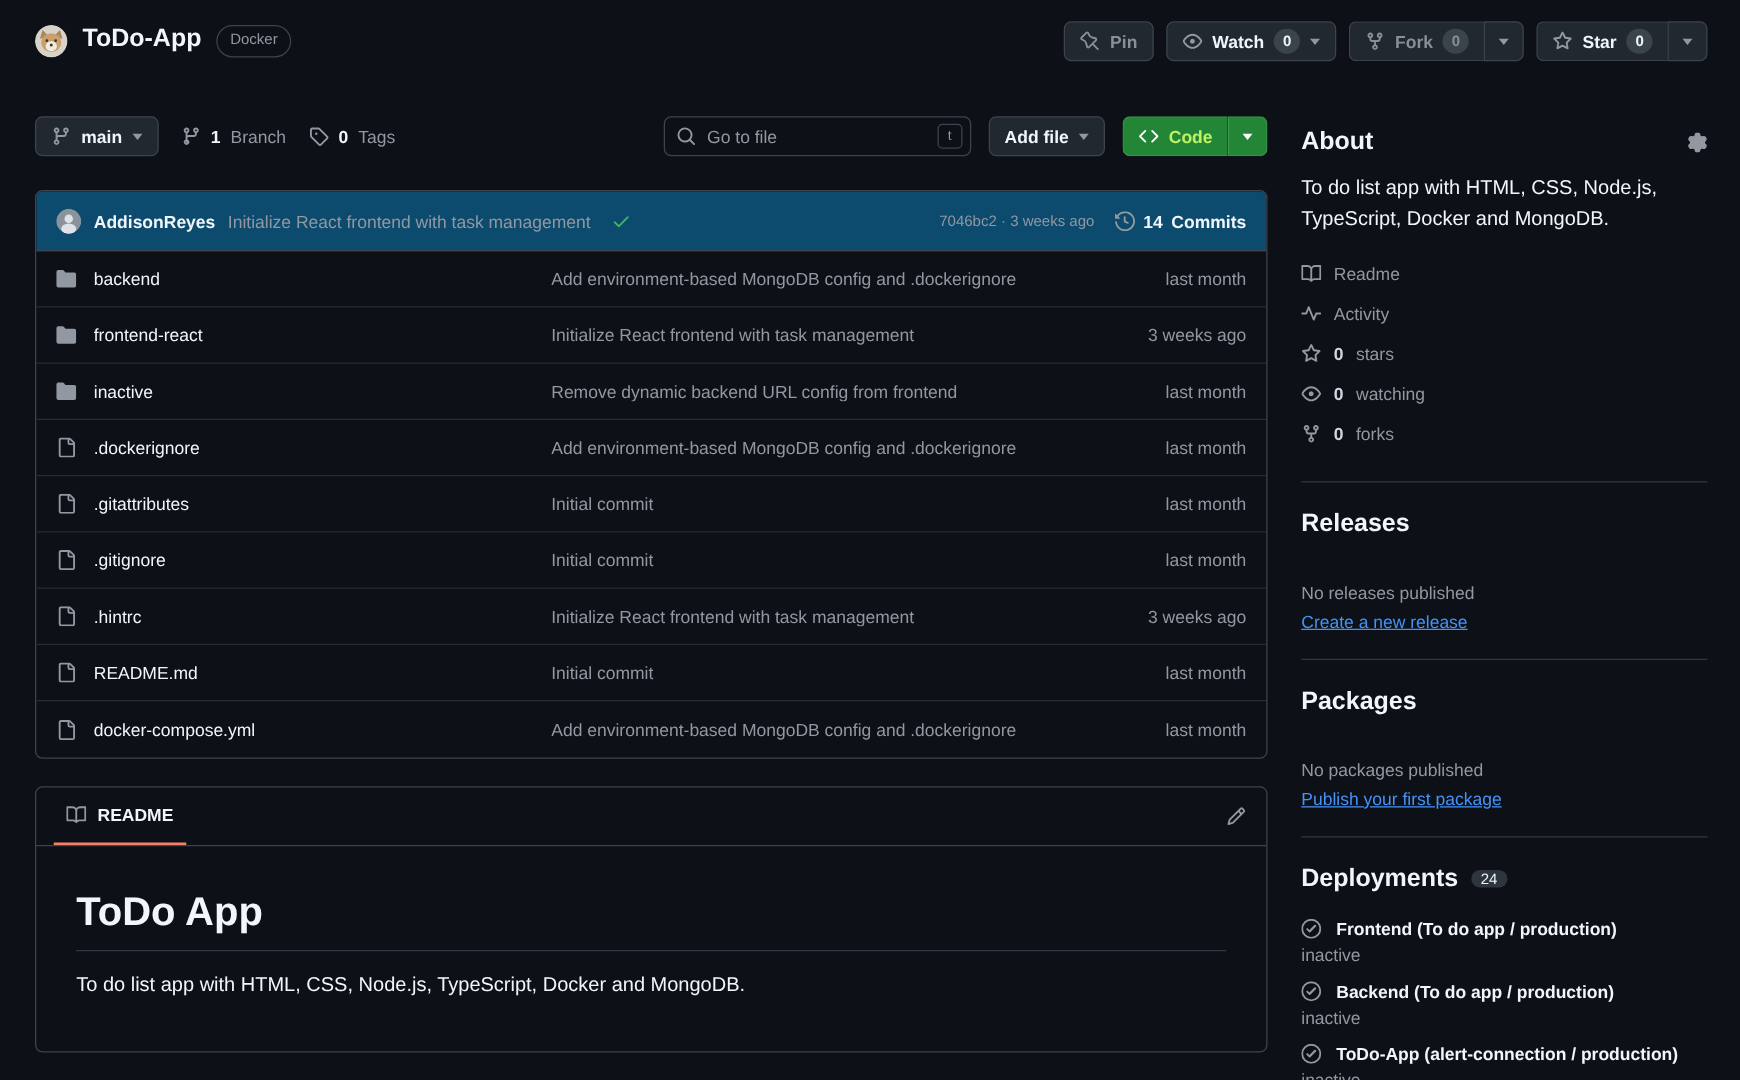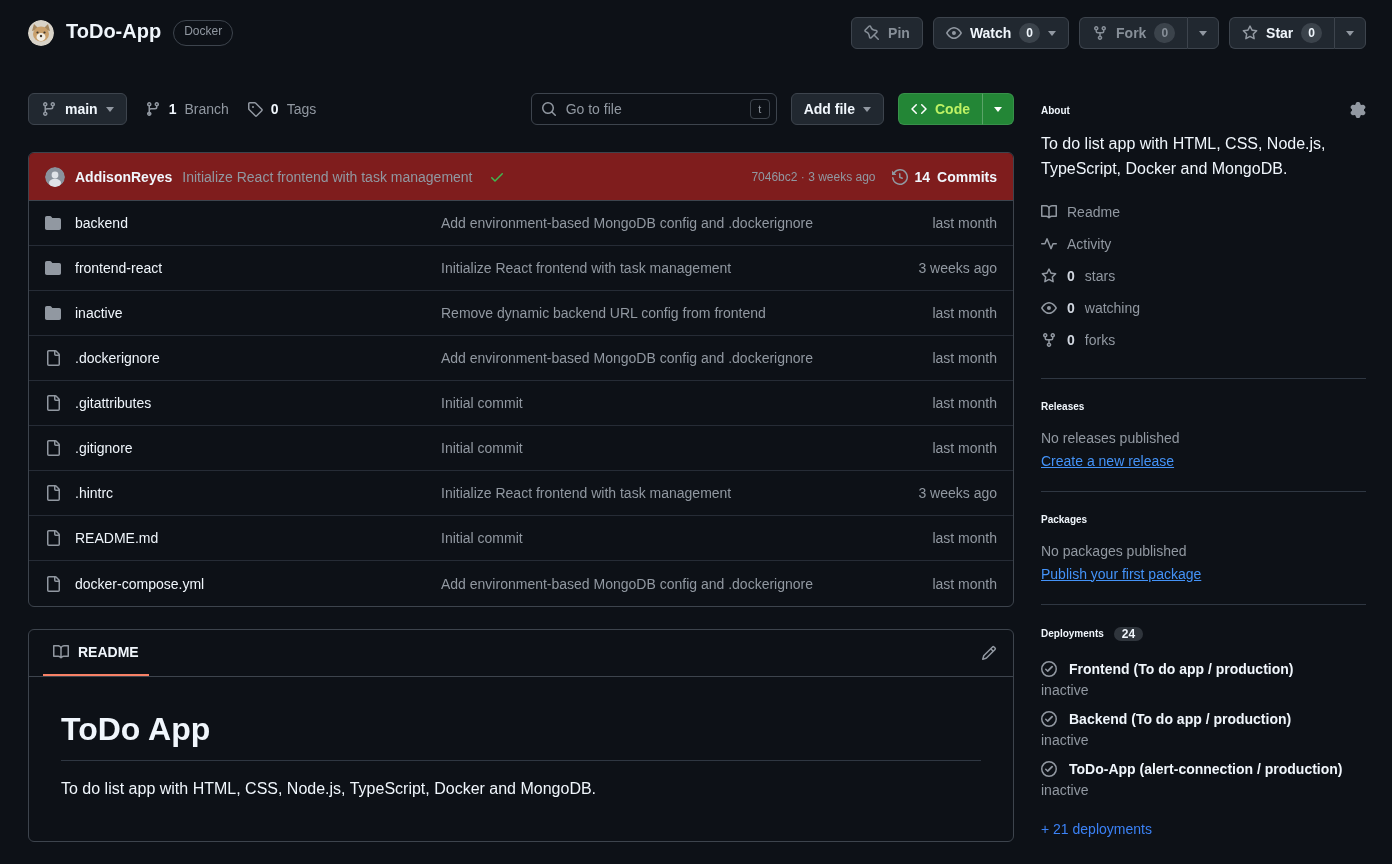--- a/index.html
+++ b/index.html
@@ -52,21 +52,21 @@
   .search-box input { width:100%; height:100%; background:transparent; border:1px solid #3d444d; border-radius:6px;
                       color:#f0f6fc; font-size:14px; padding:0 34px 0 34px; outline:none;
                       font-family:"Liberation Sans","DejaVu Sans",sans-serif; }
   .search-box input::placeholder { color:#9198a1; }
   .search-ic { position:absolute; left:10px; top:8px; color:#9198a1; }
   .key-hint { position:absolute; right:7px; top:6px; width:20px; height:20px; border:1px solid #3d444d; border-radius:4px;
               color:#9198a1; font-size:11px; display:flex; align-items:center; justify-content:center; }
 
   
   .file-table { border:1px solid #3d444d; border-radius:6px; overflow:hidden; }
-  .commit-row { height:48px; background:#7f1d1d; display:flex; align-items:center; justify-content:space-between;
+  .commit-row { height:48px; background:#0c4a6e; display:flex; align-items:center; justify-content:space-between;
                 padding:0 16px; border-bottom:1px solid #3d444d; }
   .commit-left { display:flex; align-items:center; gap:10px; min-width:0; }
   .avatar-user { width:20px; height:20px; border-radius:50%; flex:none; }
   .commit-author { font-weight:700; font-size:14px; }
   .commit-msg { color:#9198a1; font-size:14px; white-space:nowrap; }
   .check-ic { color:#3fb950; display:inline-flex; margin-left:6px; }
   .commit-right { display:flex; align-items:center; gap:16px; }
   .sha-time { color:#9198a1; font-size:12px; }
   .commits-count { display:inline-flex; align-items:center; gap:7px; font-weight:700; font-size:14px; }
   .commits-count .ic { color:#9198a1; display:inline-flex; }
@@ -88,32 +88,32 @@
   .readme-tab .ic { color:#9198a1; display:inline-flex; }
   .edit-btn { color:#9198a1; display:inline-flex; cursor:pointer; }
   .readme-body { padding:34px 32px 40px; }
   .readme-body h1 { font-size:32px; font-weight:600; padding-bottom:12px; border-bottom:1px solid #2f3742; margin-bottom:16px; }
   .readme-body p { font-size:16px; line-height:1.5; color:#f0f6fc; }
 
   
   .sb-section { padding-bottom:22px; margin-bottom:22px; border-bottom:1px solid #2f3742; }
   .sb-section:last-child { border-bottom:none; margin-bottom:0; }
   .sb-title-row { display:flex; align-items:center; justify-content:space-between; margin-bottom:14px; }
-  .sb-title { font-size:10px; font-weight:700; }
+  .sb-title { font-size:20px; font-weight:700; }
   .gear { color:#9198a1; display:inline-flex; cursor:pointer; }
   .about-desc { font-size:16px; line-height:1.55; margin-bottom:14px; }
   .meta-item { display:flex; align-items:center; gap:10px; height:32px; color:#9198a1; font-size:14px; }
   .meta-item .ic { display:inline-flex; color:#9198a1; flex:none; }
   .meta-item .cnt { font-weight:600; color:#d1d7e0; }
   .meta-item .cnt:empty { display:none; }
-  .sec-empty { font-size:14px; color:#9198a1; margin-bottom:7px; margin-top:18px; }
+  .sec-empty { font-size:14px; color:#9198a1; margin-bottom:7px; margin-top:35px; }
   .sec-link { font-size:14px; color:#4493f8; text-decoration:underline; }
   .deploy-head { display:flex; align-items:center; gap:10px; margin-bottom:20px; }
   .deploy-badge { background:rgba(101,108,118,0.4); color:#f0f6fc; border-radius:2em; padding:0 8px; height:14px;
-                  display:inline-flex; align-items:center; font-size:12px; font-weight:700; }
+                  display:inline-flex; align-items:center; font-size:12px; font-weight:400; }
   .deploy-item { margin-bottom:13px; }
   .deploy-name { display:flex; align-items:center; gap:12px; font-weight:700; font-size:14px; margin-bottom:5px; }
   .deploy-name .ic { color:#9198a1; display:inline-flex; flex:none; }
   .deploy-status { color:#9198a1; font-size:14px; }
   .deploy-more { display:inline-block; margin-top:10px; color:#3b82f6; font-size:14px; }
 </style>
 </head>
 <body>
 
 <div class="page">

